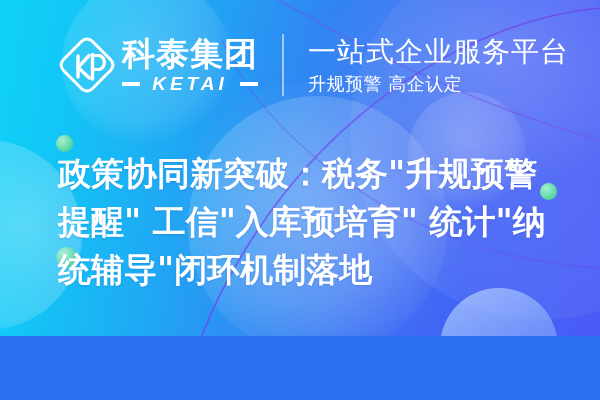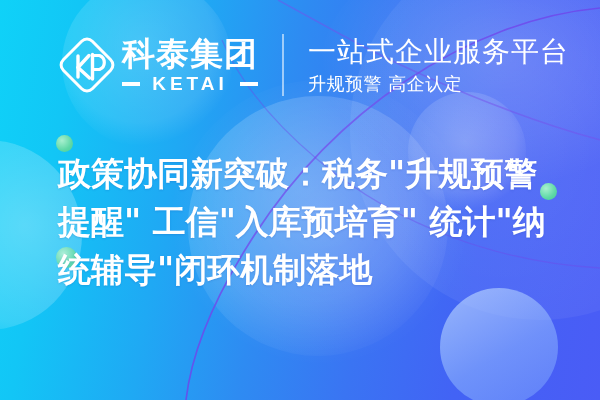--- a/index.html
+++ b/index.html
@@ -5,21 +5,21 @@
   * { margin:0; padding:0; box-sizing:border-box; }
   html,body { width:600px; height:400px; overflow:hidden; }
   body {
     font-family:"Liberation Sans","DejaVu Sans",sans-serif;
     background:#2b6ef0;
   }
 
   
   #banner {
     position:relative;
-    width:600px; height:400px;
+    width:600px; height:336px;
     overflow:hidden;
     background:linear-gradient(100deg,
         #0fd2f8 0%,
         #12c6f6 12%,
         #1fa9f4 30%,
         #2e8bf2 46%,
         #3a74f3 62%,
         #4263f5 78%,
         #4a5cf6 100%);
   }
@@ -118,20 +118,21 @@
   }
   .logo-cn {
     font-size:33px; font-weight:bold; color:#fff;
     letter-spacing:1px; line-height:1;
     font-family:"DejaVu Sans","Liberation Sans",sans-serif;
     white-space:nowrap;
   }
   .logo-en-row {
     display:flex; align-items:center; gap:12px;
     margin-top:4px;
+    font-style:italic;
   }
   .logo-en-row .dash {
     height:4px; background:#fff; flex:1 1 auto; min-width:14px;
   }
   .logo-en {
     font-size:19px; font-weight:bold; color:#fff;
     letter-spacing:4px; line-height:1;
     white-space:nowrap;
   }
 

